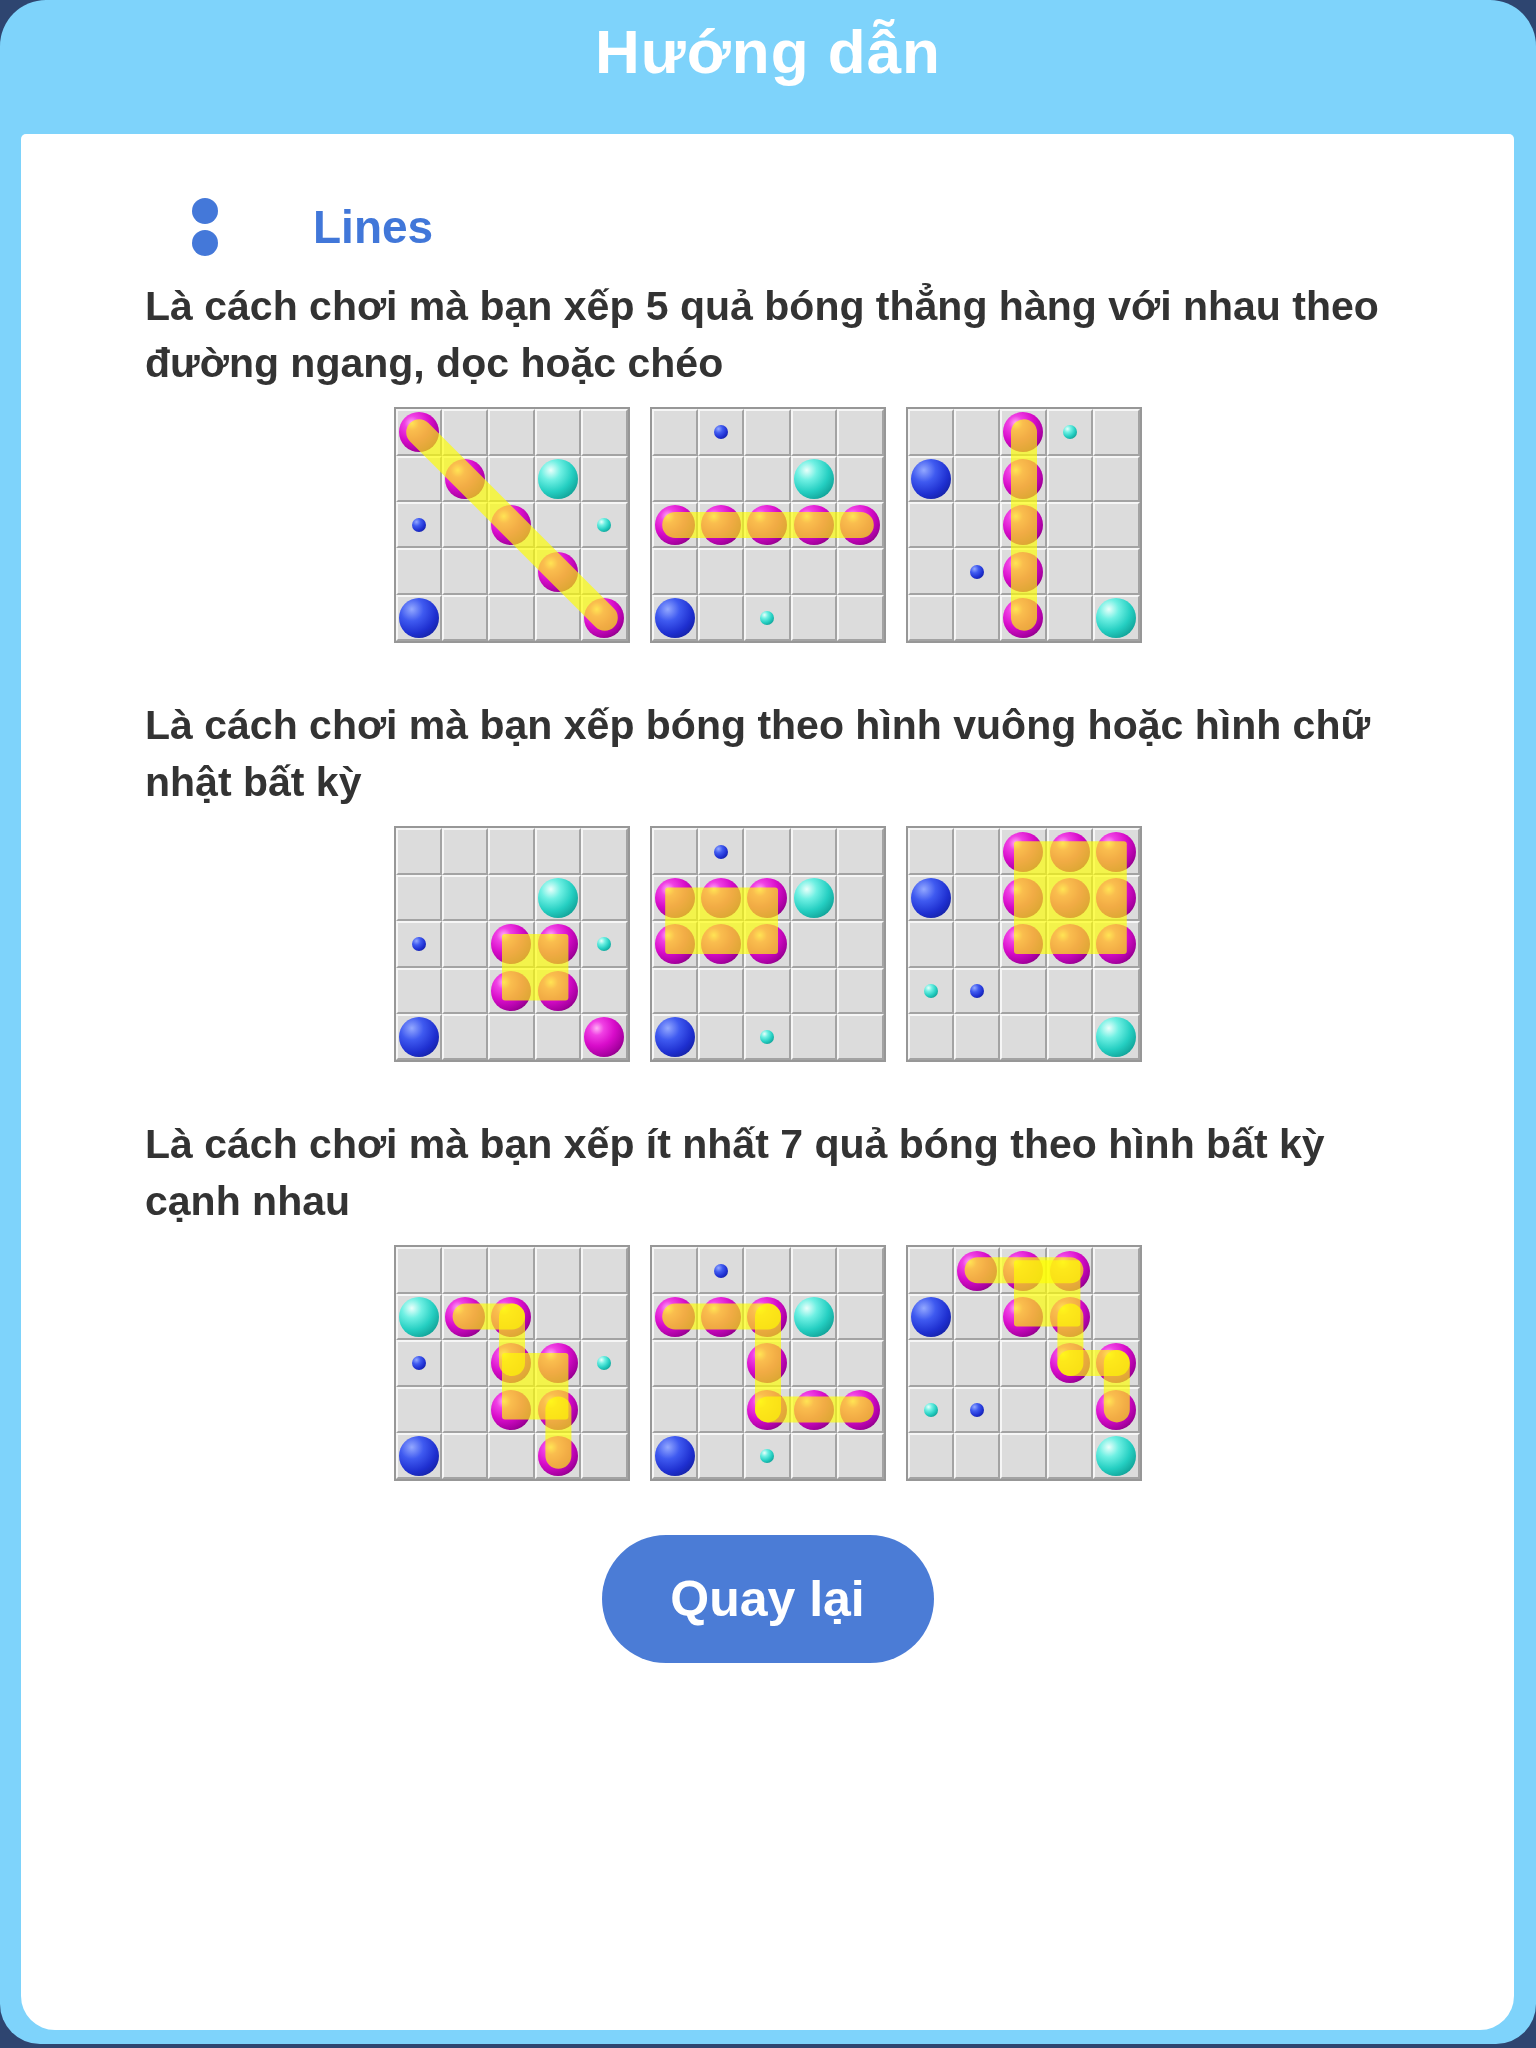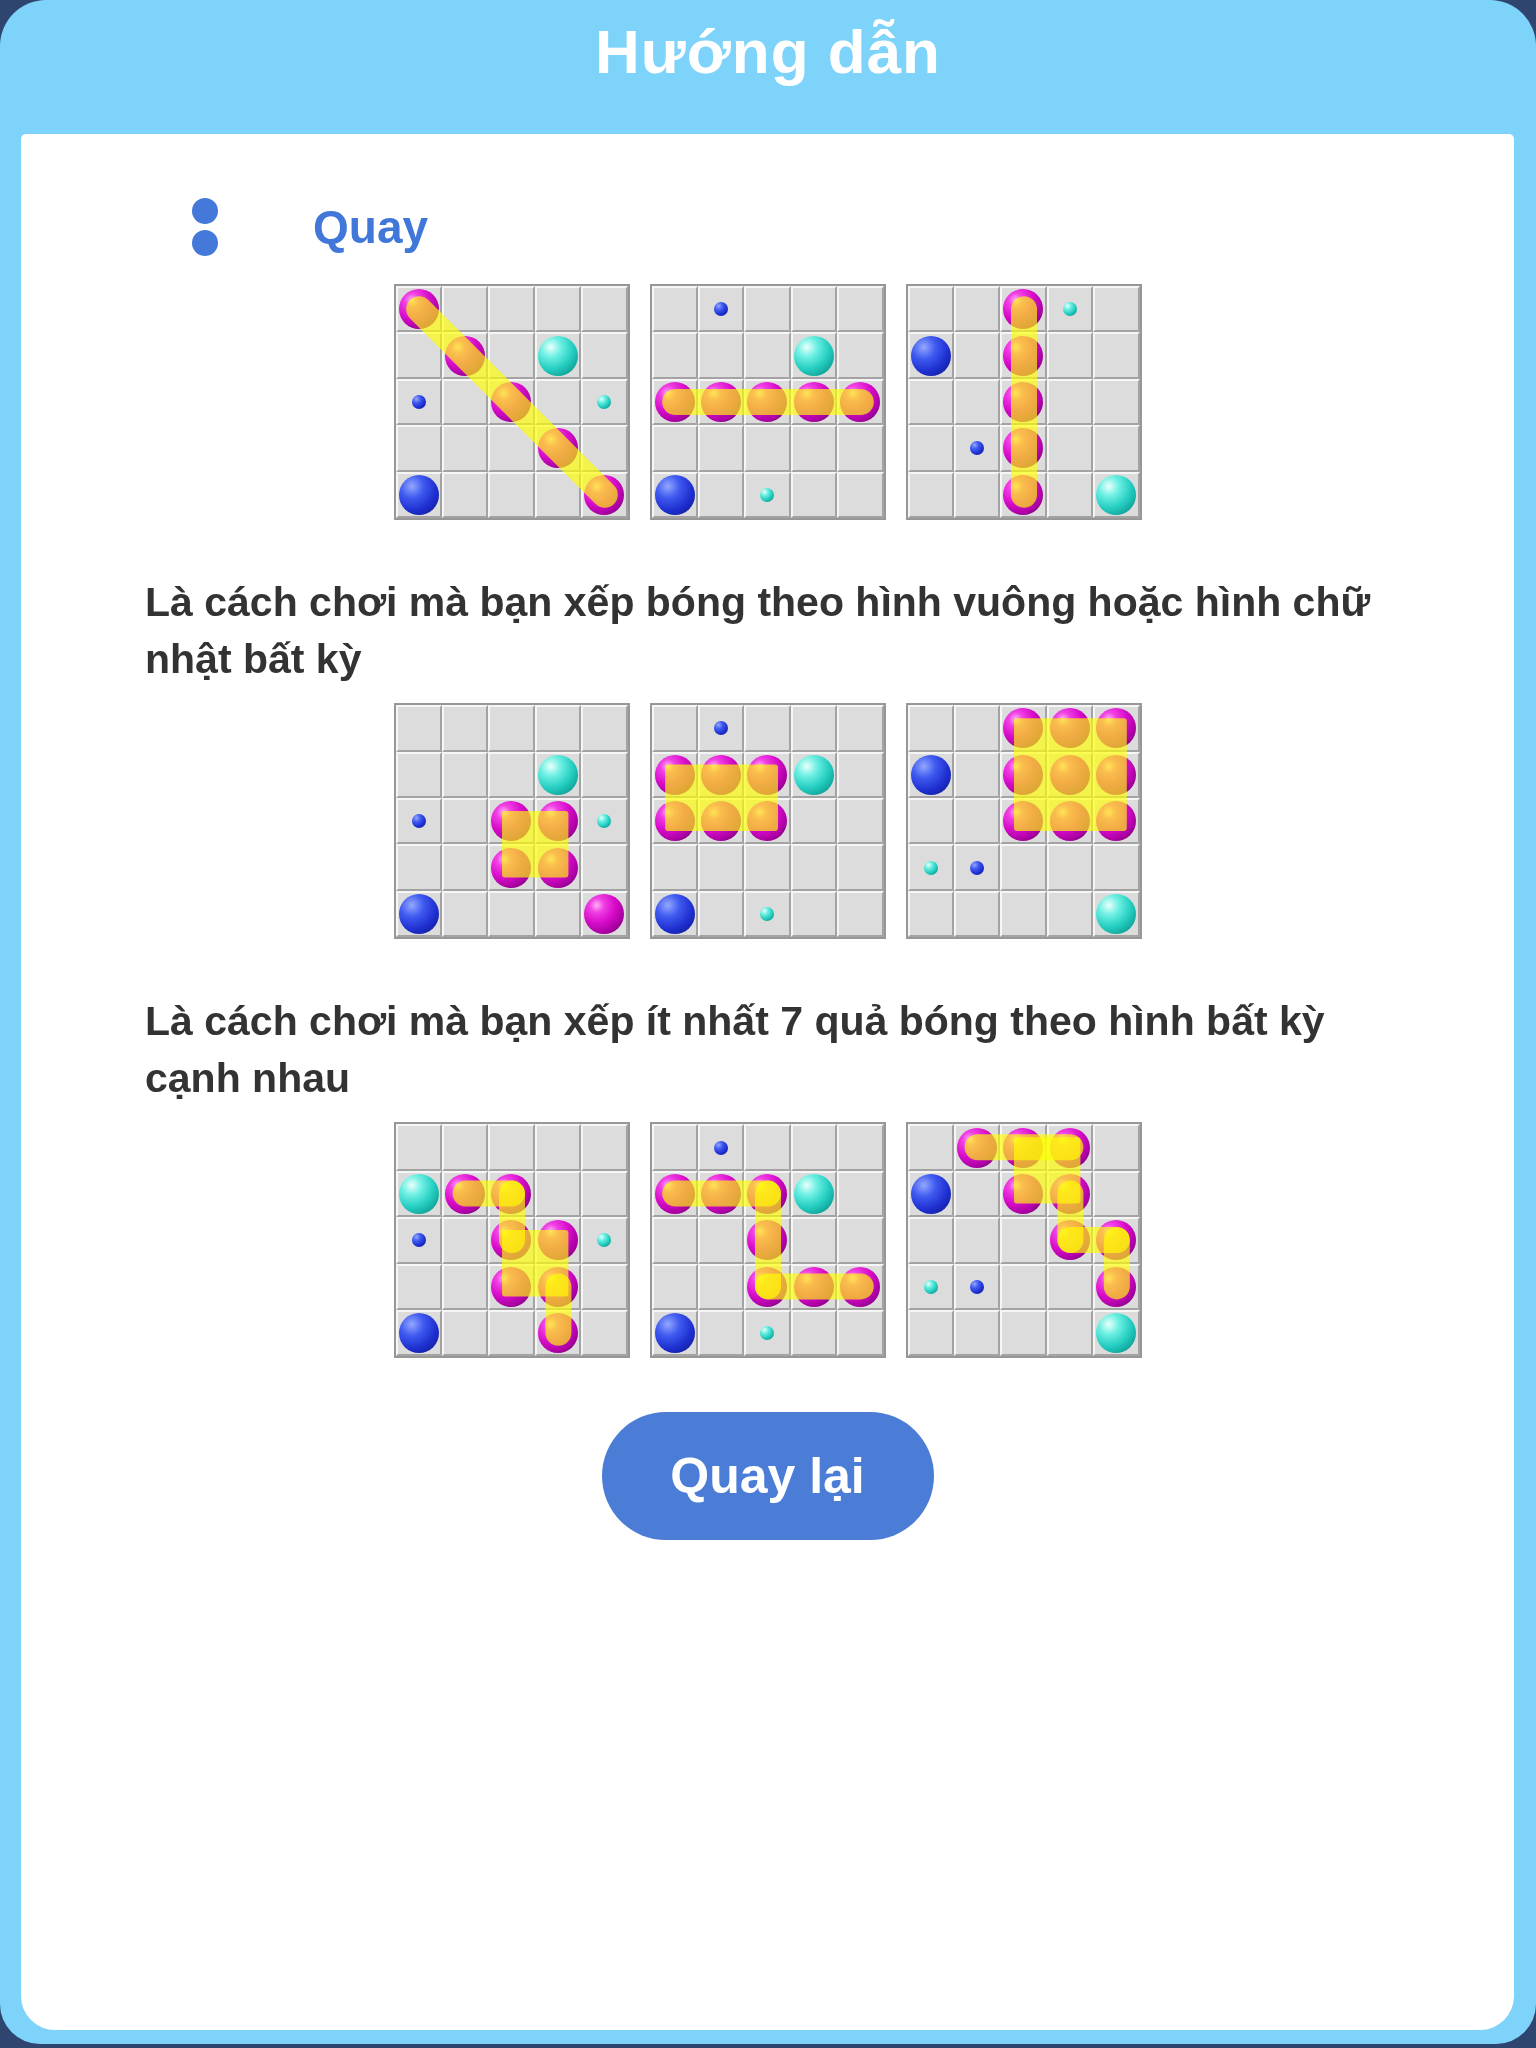--- a/index.html
+++ b/index.html
@@ -53,22 +53,24 @@
     <div class="panel">
       <div id="sections">
           <section class="sec">
             <div class="sec-head">
               <div class="sec-iconbox">
                 <div class="icon-grid">
                   <span class="icon-dot" style="grid-area: 1 / 1;"></span>
                   <span class="icon-dot" style="grid-area: 2 / 1;"></span>
                 </div>
               </div>
-              <h2 class="sec-label">Quay</h2>
+              <h2 class="sec-label">Lines</h2>
             </div>
+            <p class="sec-desc">Là cách chơi mà bạn xếp 5 quả bóng thẳng hàng với nhau theo
+đường ngang, dọc hoặc chéo</p>
             <div class="boards">
               <div class="board">
                 <div class="cell">
                   <div class="ball magenta"></div>
                 </div>
                 <div class="cell"></div>
                 <div class="cell"></div>
                 <div class="cell"></div>
                 <div class="cell"></div>
                 <div class="cell"></div>

